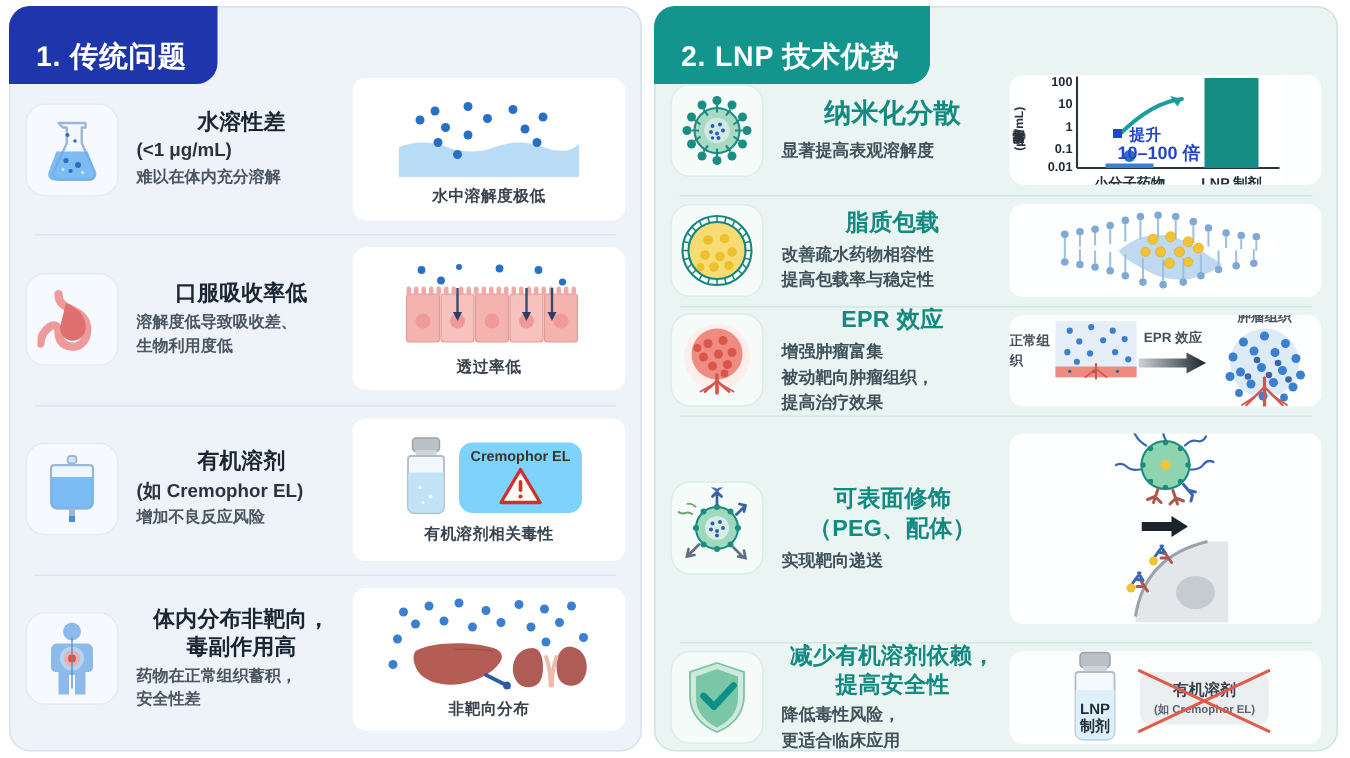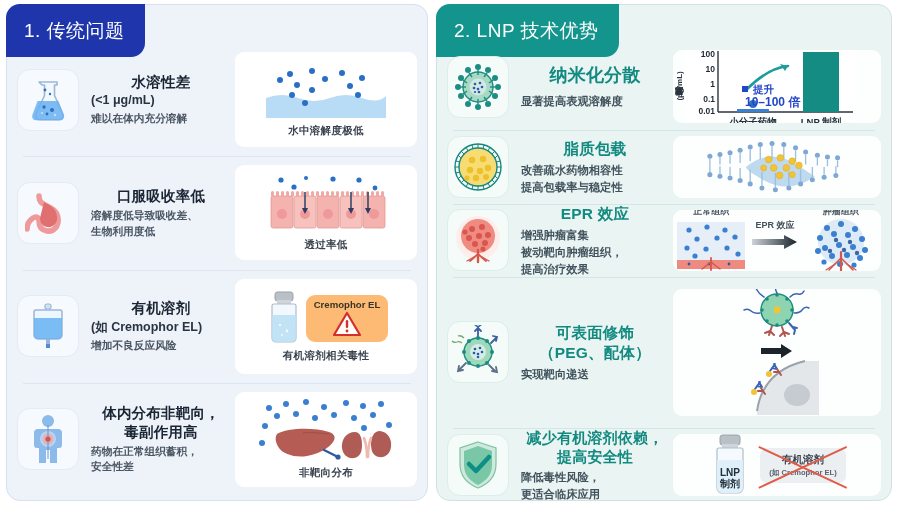--- a/index.html
+++ b/index.html
@@ -15,23 +15,23 @@
   .panel{position:relative;border-radius:14px;box-sizing:border-box;}
   .panel-left{
     width:422px;margin:4px 0 4px 6px;
     background:#eef2f9;border:1px solid #d7e0ef;
   }
   .panel-right{
     width:456px;margin:4px 6px 4px 0;
     background:#eaf4f3;border:1px solid #cfe4e1;
   }
   .panel-hd{
-    position:absolute;top:-1px;left:-1px;height:53px;display:flex;align-items:center;
-    padding:0 20px 0 18px;border-radius:14px 0 14px 0;color:#fff;
-    font-size:19px;font-weight:normal;letter-spacing:.5px;white-space:nowrap;
+    position:absolute;top:-1px;left:-1px;height:36px;display:flex;align-items:center;
+    padding:16px 20px 0 18px;border-radius:14px 0 14px 0;color:#fff;
+    font-size:19px;font-weight:bold;letter-spacing:.5px;white-space:nowrap;
   }
   .hd-blue{background:#1f35ac;}
   .hd-teal{background:#13948c;}
 
   .rows{position:absolute;left:0;right:0;top:38px;bottom:4px;display:flex;flex-direction:column;}
   .row{
     flex:1;display:flex;align-items:center;position:relative;
     padding:0 10px;box-sizing:border-box;
   }
   .row + .row:before{
@@ -74,21 +74,21 @@
     writing-mode:vertical-rl;transform:rotate(180deg);
     font-size:8px;font-weight:bold;color:#2b3540;text-align:center;line-height:1.15;
     white-space:nowrap;margin-right:1px;
   }
   .ytick{font-size:8.5px;font-weight:bold;fill:#1d2833;}
   .xtick{font-size:9.5px;font-weight:bold;fill:#20303c;}
   .annot{font-size:10.5px;font-weight:bold;fill:#2346c8;}
   .annot-b{font-size:12px;font-weight:bold;fill:#2346c8;}
 
   .bubble{
-    position:relative;background:#fdba74;border-radius:9px;padding:4px 8px 5px;
+    position:relative;background:#7dd3fc;border-radius:9px;padding:4px 8px 5px;
     display:flex;flex-direction:column;align-items:center;
   }
   .bubble .lbl{font-size:9.6px;color:#3a3426;font-weight:bold;margin-bottom:1px;}
   .xbox{
     position:relative;background:#eceff1;border-radius:7px;padding:5px 9px;
     display:flex;flex-direction:column;align-items:center;
   }
   .xbox .l1{font-size:10.5px;font-weight:bold;color:#39424e;}
   .xbox .l2{font-size:7.6px;font-weight:bold;color:#5a646f;margin-top:1px;}
   .xmark{position:absolute;inset:-4px;}
@@ -546,21 +546,21 @@
           </svg>
         </div>
         <div class="txt">
           <div class="t-title" style="font-size:15.5px">EPR 效应</div>
           <div class="t-desc" style="font-size:11.3px;margin-top:3px">增强肿瘤富集</div>
           <div class="t-desc" style="font-size:11.3px;margin-top:1px">被动靶向肿瘤组织，</div>
           <div class="t-desc" style="font-size:11.3px;margin-top:1px">提高治疗效果</div>
         </div>
         <div class="viz viz-plain">
           <div style="display:flex;align-items:flex-start;width:100%;justify-content:space-around;">
-            <div style="display:flex;flex-direction:column;align-items:center;">
+            <div style="display:flex;flex-direction:row;align-items:center;">
               <div class="cap-sm">正常组织</div>
               <svg width="72" height="58" viewBox="0 0 72 58">
                 <rect x="2" y="4" width="68" height="40" fill="#e6eff8"></rect>
                 <g fill="#3b7fd0">
                   <circle cx="14" cy="12" r="2.6"></circle>
                     <circle cx="32" cy="9" r="2.6"></circle>
                     <circle cx="50" cy="12" r="2.6"></circle>
                   <circle cx="22" cy="21" r="2.6"></circle>
                     <circle cx="42" cy="20" r="2.6"></circle>
                     <circle cx="60" cy="19" r="2.6"></circle>

